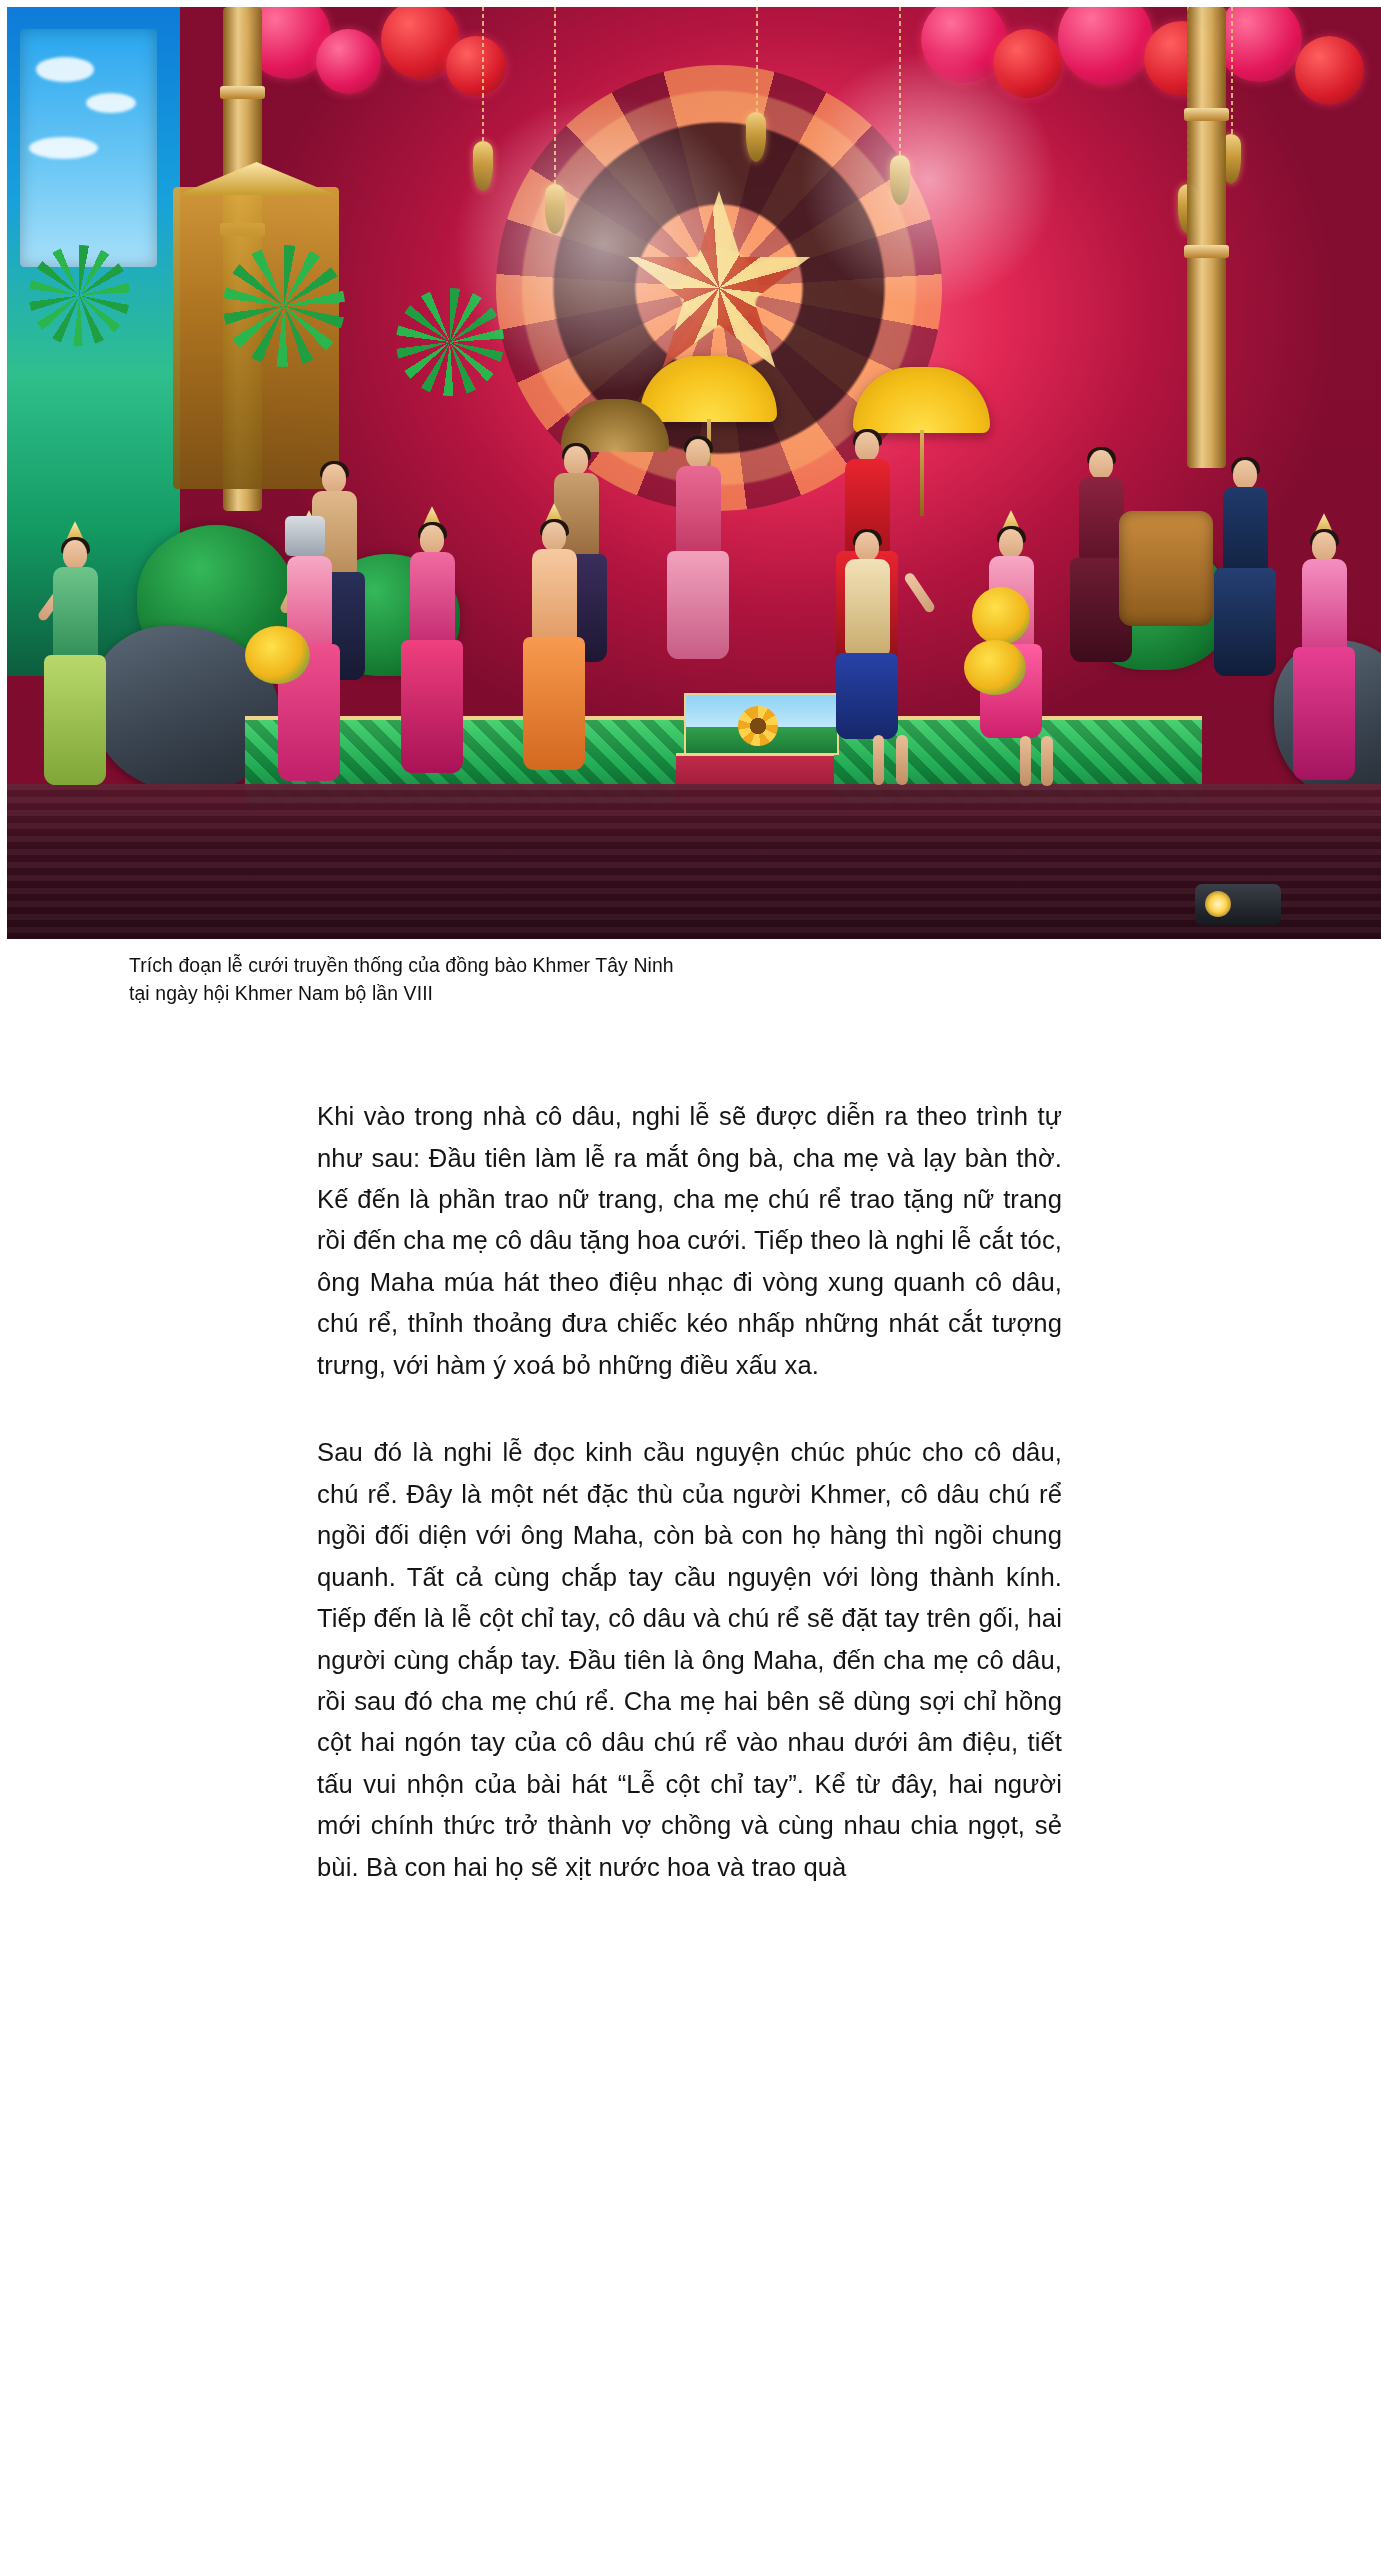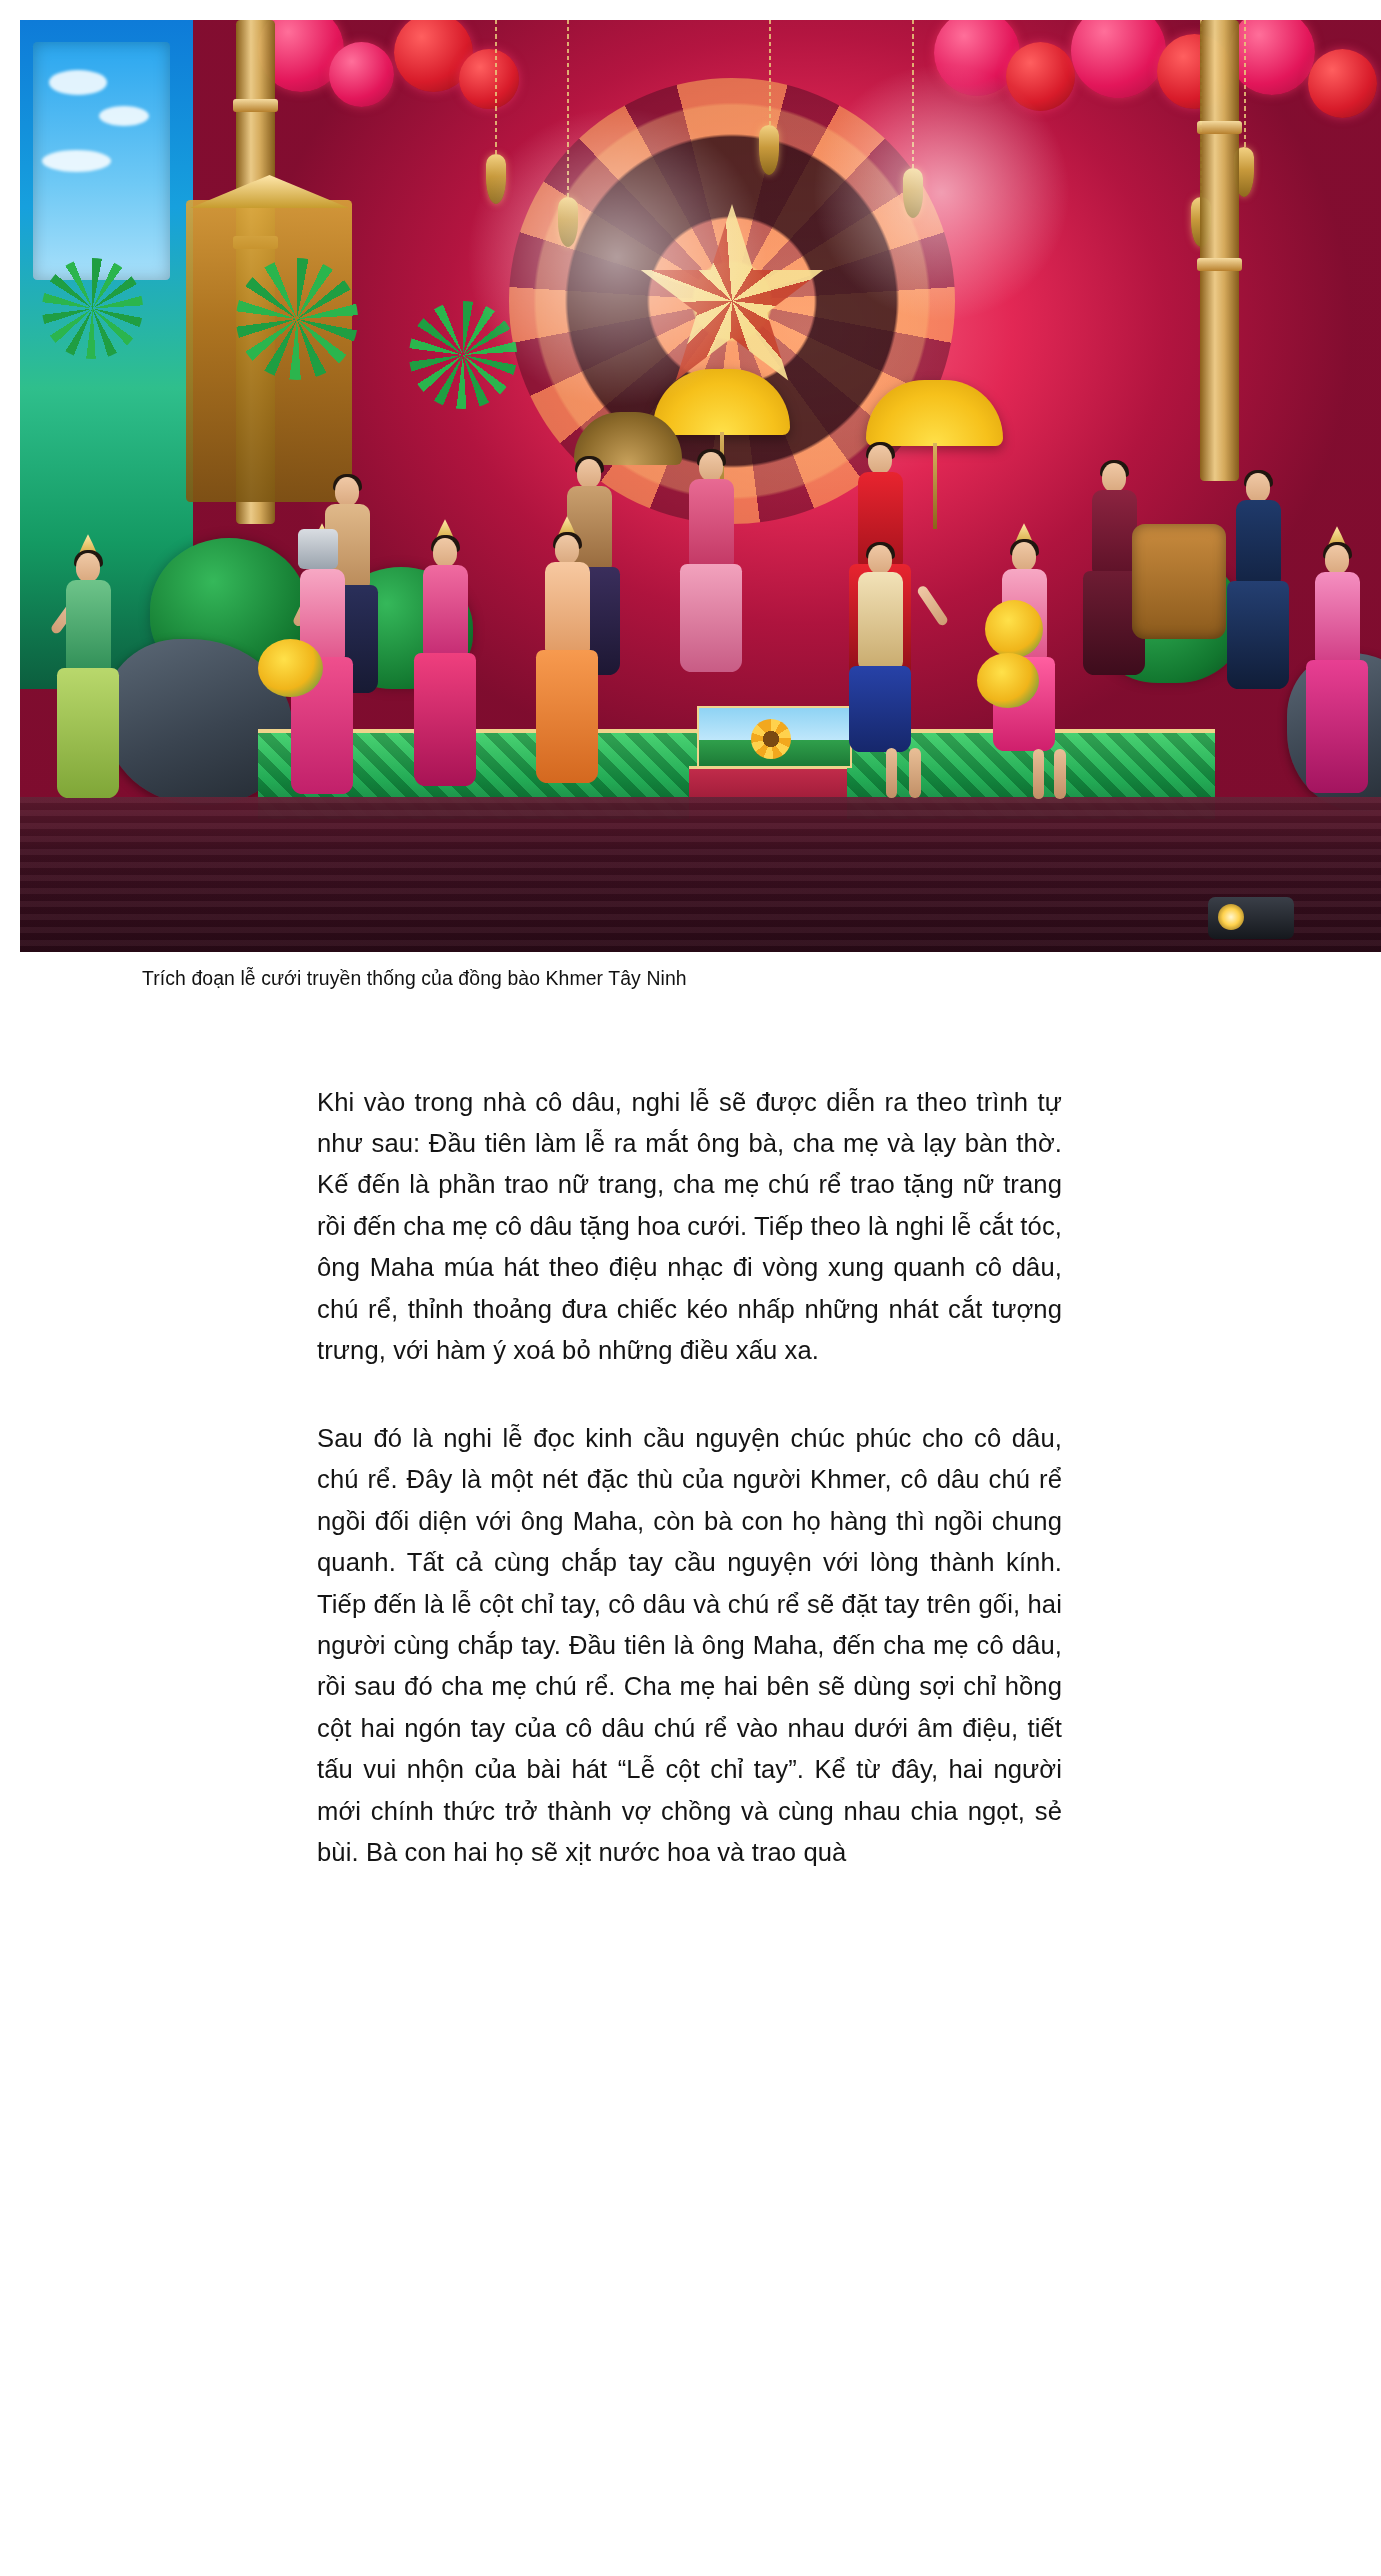--- a/index.html
+++ b/index.html
@@ -15,21 +15,21 @@
     -webkit-font-smoothing: antialiased;
   }
   .page {
     width: 1382px;
     position: relative;
   }
 
   
   .figure {
     width: 1176px;
-    margin: 17px;
+    margin: 4px;
     padding: 3px;
   }
   .stage-photo {
     position: relative;
     width: 1382px;
     height: 932px;
     overflow: hidden;
     background: #2a0713;
   }
 
@@ -487,20 +487,21 @@
       <div style="position:absolute;left:957px;top:633px;width:62px;height:55px;border-radius:50%;background:radial-gradient(circle at 40% 35%,#ffe14a,#f0b51a 55%,#2f8e56 100%);"></div>
 
       <div class="spotlight"></div>
 
       <div class="glow" style="left:446px;top:86px;width:302px;height:302px;"></div>
       <div class="glow" style="left:792px;top:43px;width:259px;height:259px;"></div>
     </div>
 
     <figcaption class="caption">
       <span class="line">Trích đoạn lễ cưới truyền thống của đồng bào Khmer Tây Ninh</span>
+      <span class="line">tại ngày hội Khmer Nam bộ lần VIII</span>
     </figcaption>
   </figure>
 
   <div class="article">
     <p>Khi vào trong nhà cô dâu, nghi lễ sẽ được diễn ra theo trình tự như sau: Đầu tiên làm lễ ra mắt ông bà, cha mẹ và lạy bàn thờ. Kế đến là phần trao nữ trang, cha mẹ chú rể trao tặng nữ trang rồi đến cha mẹ cô dâu tặng hoa cưới. Tiếp theo là nghi lễ cắt tóc, ông Maha múa hát theo điệu nhạc đi vòng xung quanh cô dâu, chú rể, thỉnh thoảng đưa chiếc kéo nhấp những nhát cắt tượng trưng, với hàm ý xoá bỏ những điều xấu xa.</p>
     <p>Sau đó là nghi lễ đọc kinh cầu nguyện chúc phúc cho cô dâu, chú rể. Đây là một nét đặc thù của người Khmer, cô dâu chú rể ngồi đối diện với ông Maha, còn bà con họ hàng thì ngồi chung quanh. Tất cả cùng chắp tay cầu nguyện với lòng thành kính. Tiếp đến là lễ cột chỉ tay, cô dâu và chú rể sẽ đặt tay trên gối, hai người cùng chắp tay. Đầu tiên là ông Maha, đến cha mẹ cô dâu, rồi sau đó cha mẹ chú rể. Cha mẹ hai bên sẽ dùng sợi chỉ hồng cột hai ngón tay của cô dâu chú rể vào nhau dưới âm điệu, tiết tấu vui nhộn của bài hát “Lễ cột chỉ tay”. Kể từ đây, hai người mới chính thức trở thành vợ chồng và cùng nhau chia ngọt, sẻ bùi. Bà con hai họ sẽ xịt nước hoa và trao quà</p>
   </div>
 
 </div>
 

